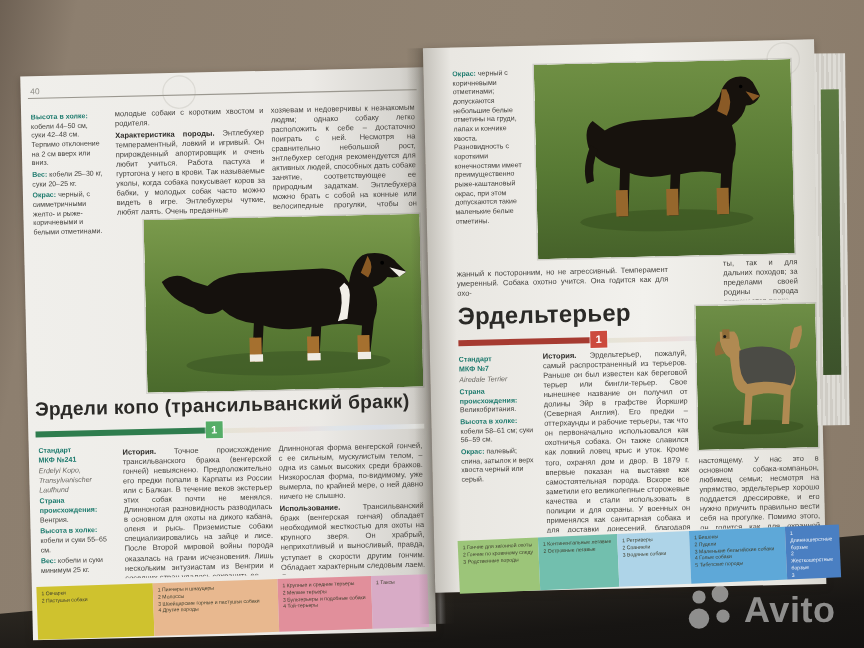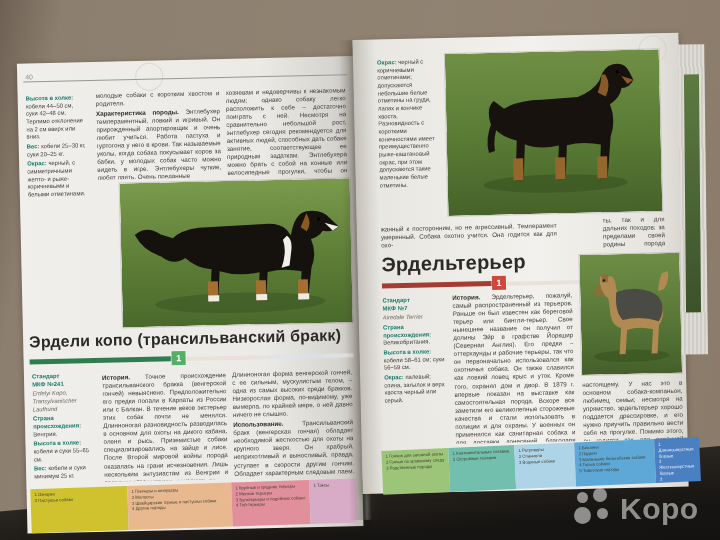--- a/index.html
+++ b/index.html
@@ -319,15 +319,15 @@
     <div class="edge-photo"></div>
   </div>
 
   <div class="watermark">
     <div class="wm-logo">
       <i class="wm-c1"></i>
         <i class="wm-c2"></i>
         <i class="wm-c3"></i>
         <i class="wm-c4"></i>
     </div>
-    <div class="wm-text">Kopo</div>
+    <div class="wm-text">Avito</div>
   </div>
 </div>
 
 </body></html>

